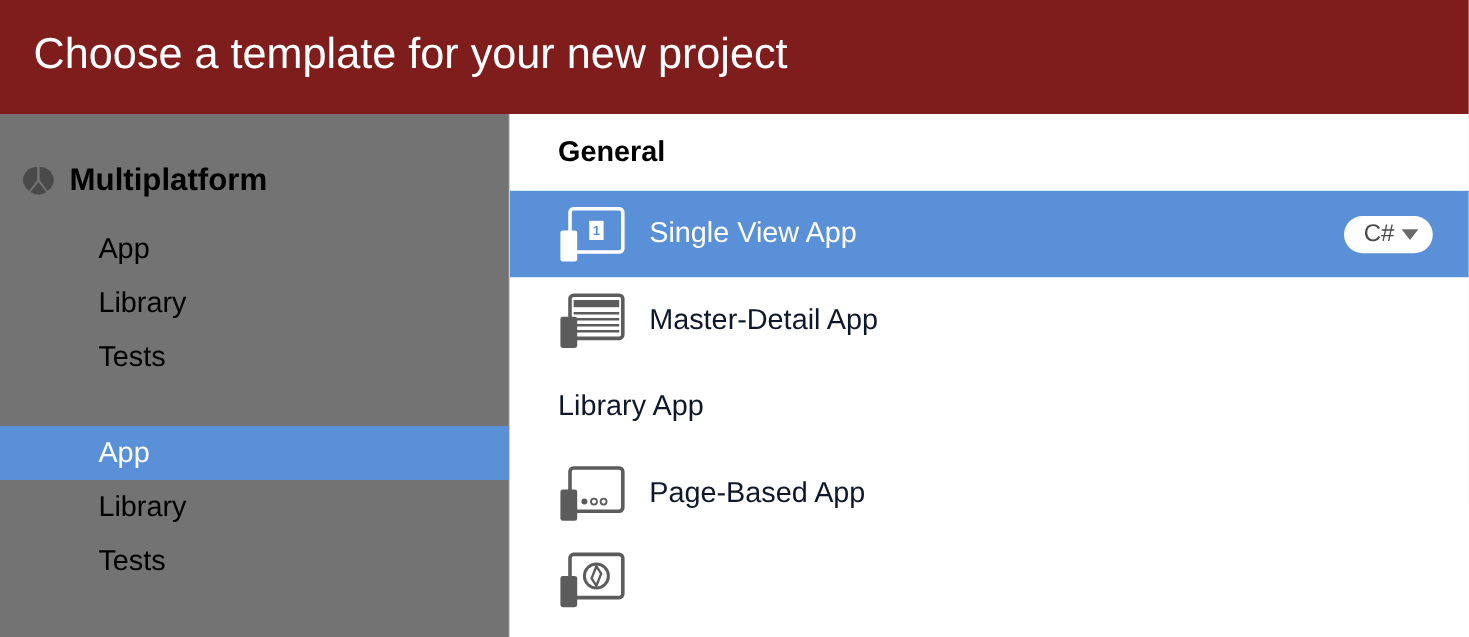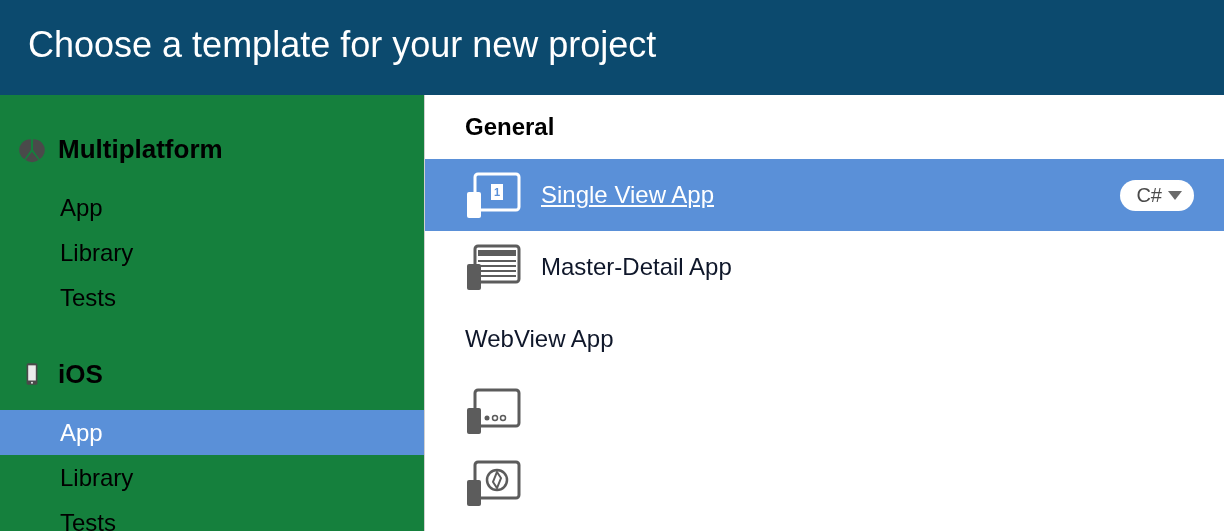--- a/index.html
+++ b/index.html
@@ -4,56 +4,56 @@
   <style>
     * { margin: 0; padding: 0; box-sizing: border-box; }
     body {
       font-family: -apple-system, BlinkMacSystemFont, "Helvetica Neue", Helvetica, Arial, sans-serif;
       background: #f0f0f0;
       width: 1224px;
       height: 531px;
       overflow: hidden;
     }
     .header {
-      background: #0c4a6e;
+      background: #7f1d1d;
       color: #fff;
       font-size: 36px;
       font-weight: 400;
       padding: 25px 28px 30px 28px;
       height: 95px;
       display: flex;
       align-items: center;
     }
     .content {
       display: flex;
       height: calc(100% - 95px);
     }
     .sidebar {
       width: 425px;
-      background: #15803d;
+      background: #737373;
       border-right: 1px solid #d0d0d0;
       padding-top: 35px;
     }
     .sidebar-category {
       display: flex;
       align-items: center;
       gap: 12px;
       padding: 4px 18px;
       font-size: 26px;
       font-weight: 700;
       color: #000;
       margin-bottom: 16px;
     }
     .sidebar-items {
       margin-bottom: 34px;
     }
     .sidebar-item {
       font-size: 24px;
       color: #000;
-      padding: 4px 0 4px 60px;
+      padding: 4px 0 4px 82px;
       line-height: 1.55;
       cursor: pointer;
     }
     .sidebar-item.selected {
       background: #5a90d8;
       color: #fff;
     }
     .main {
       flex: 1;
       background: #fff;
@@ -77,21 +77,20 @@
       background: #5a90d8;
       color: #fff;
     }
     .template-label {
       font-size: 24px;
       color: #0f172a;
       flex: 1;
     }
     .template-row.selected .template-label {
       color: #fff;
-      text-decoration: underline;
     }
     .template-icon {
       width: 56px;
       height: 50px;
       flex-shrink: 0;
       position: relative;
     }
     .lang-pill {
       background: #fff;
       color: #4a4a4a;
@@ -145,30 +144,20 @@
         <span>App</span>
       </div>
       <div class="sidebar-item">
         <span>Library</span>
       </div>
       <div class="sidebar-item">
         <span>Tests</span>
       </div>
     </div>
 
-    <div class="sidebar-category">
-      <span class="cat-icon">
-        <svg viewBox="0 0 24 24" width="26" height="26">
-          <rect x="7" y="2" width="10" height="20" rx="1.5" fill="#4a4a4a"></rect>
-          <rect x="8.5" y="4" width="7" height="14" fill="#ececec"></rect>
-          <circle cx="12" cy="20" r="0.9" fill="#ececec"></circle>
-        </svg>
-      </span>
-      <span>iOS</span>
-    </div>
     <div class="sidebar-items">
       <div class="sidebar-item selected">
         <span>App</span>
       </div>
       <div class="sidebar-item">
         <span>Library</span>
       </div>
       <div class="sidebar-item">
         <span>Tests</span>
       </div>
@@ -204,33 +193,34 @@
           <line x1="13" y1="24" x2="51" y2="24" stroke="#5c5c5c" stroke-width="2"></line>
           <line x1="13" y1="29" x2="51" y2="29" stroke="#5c5c5c" stroke-width="2"></line>
           <line x1="13" y1="34" x2="51" y2="34" stroke="#5c5c5c" stroke-width="2"></line>
           <rect x="2" y="22" width="14" height="26" rx="2" fill="#5c5c5c"></rect>
         </svg>
       </div>
       <span class="template-label">Master-Detail App</span>
     </div>
 
     <div class="template-row">
-      <span class="template-label">WebView App</span>
+      <span class="template-label">Library App</span>
     </div>
 
     <div class="template-row">
       <div class="template-icon">
         <svg viewBox="0 0 56 50" width="56" height="50">
           <rect x="10" y="4" width="44" height="36" rx="3" fill="none" stroke="#5c5c5c" stroke-width="3"></rect>
           <circle cx="22" cy="32" r="2.5" fill="#5c5c5c"></circle>
           <circle cx="30" cy="32" r="2.5" fill="none" stroke="#5c5c5c" stroke-width="1.5"></circle>
           <circle cx="38" cy="32" r="2.5" fill="none" stroke="#5c5c5c" stroke-width="1.5"></circle>
           <rect x="2" y="22" width="14" height="26" rx="2" fill="#5c5c5c"></rect>
         </svg>
       </div>
+      <span class="template-label">Page-Based App</span>
     </div>
 
     <div class="template-row">
       <div class="template-icon">
         <svg viewBox="0 0 56 50" width="56" height="50">
           <rect x="10" y="4" width="44" height="36" rx="3" fill="none" stroke="#5c5c5c" stroke-width="3"></rect>
           <circle cx="32" cy="22" r="10" fill="none" stroke="#5c5c5c" stroke-width="2.5"></circle>
           <path d="M 32 14 L 36 20 L 32 30 L 28 24 Z" fill="none" stroke="#5c5c5c" stroke-width="2"></path>
           <rect x="2" y="22" width="14" height="26" rx="2" fill="#5c5c5c"></rect>
         </svg>

